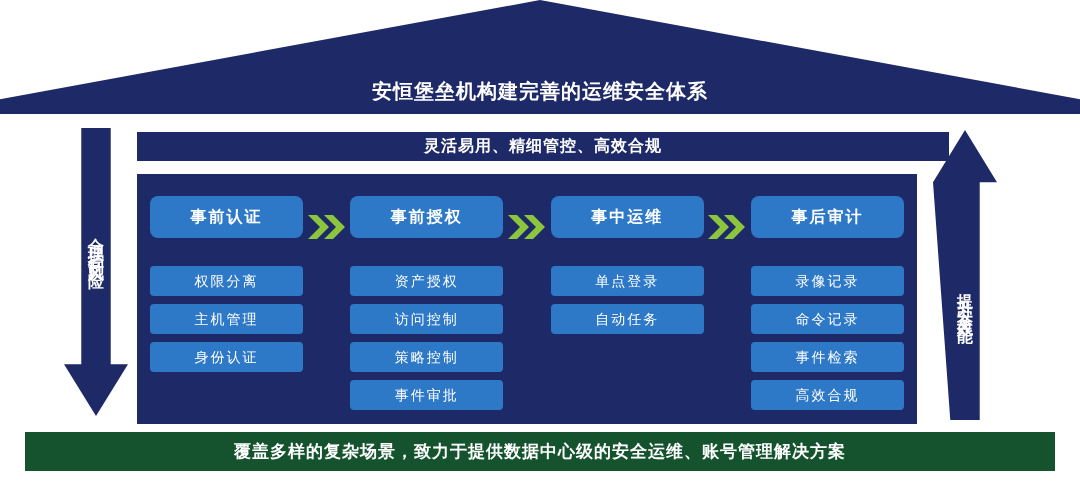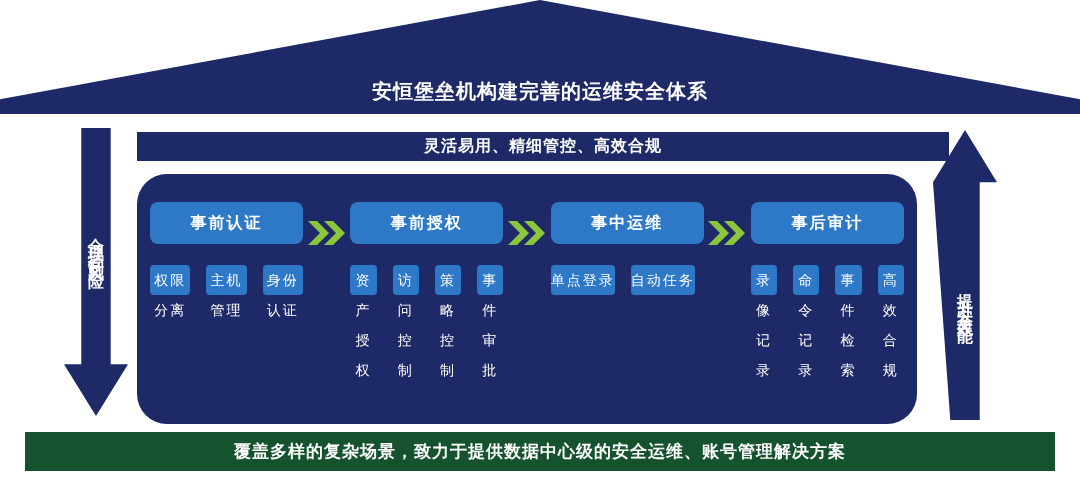--- a/index.html
+++ b/index.html
@@ -46,33 +46,33 @@
   .arrow-label{
     writing-mode:vertical-rl;
     color:#ffffff;font-weight:bold;font-size:16px;
     letter-spacing:7px;line-height:1;
   }
   
   .main-panel{
     position:absolute;left:137px;top:174px;width:780px;height:250px;
     background:#1e2a68;
     box-sizing:border-box;
-    padding:28px 13px 0 13px;
-    display:flex;align-items:flex-start;border-radius:30px;
+    padding:22px 13px 0 13px;
+    display:flex;align-items:flex-start;
   }
   .phase-col{
     width:153px;display:flex;flex-direction:column;flex:none;
   }
   .phase-header{
     height:42px;line-height:42px;border-radius:8px;
     background:#2e78c8;color:#ffffff;font-weight:bold;font-size:16px;
     text-align:center;letter-spacing:2px;
   }
   .phase-items{
-    margin-top:21px;display:flex;flex-direction:row;gap:16px;
+    margin-top:28px;display:flex;flex-direction:column;gap:8px;
   }
   .phase-item{
     height:30px;line-height:30px;border-radius:4px;
     background:#2e78c8;color:#ffffff;font-size:14px;
     text-align:center;letter-spacing:2px;
   }
   .chevron-gap{
     flex:1;display:flex;align-items:center;justify-content:center;
     margin-top:12px;height:42px;
   }

